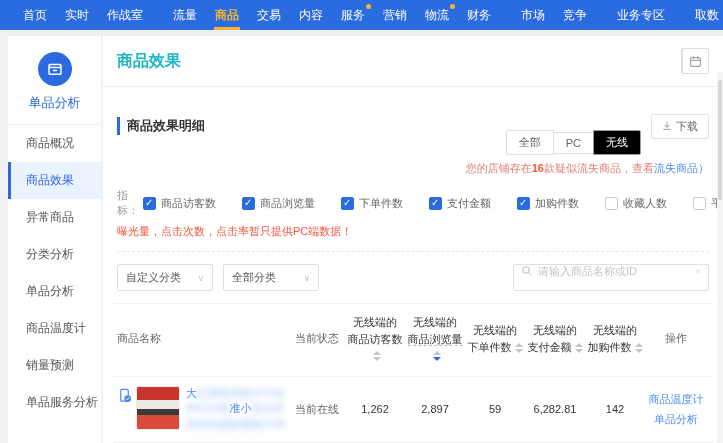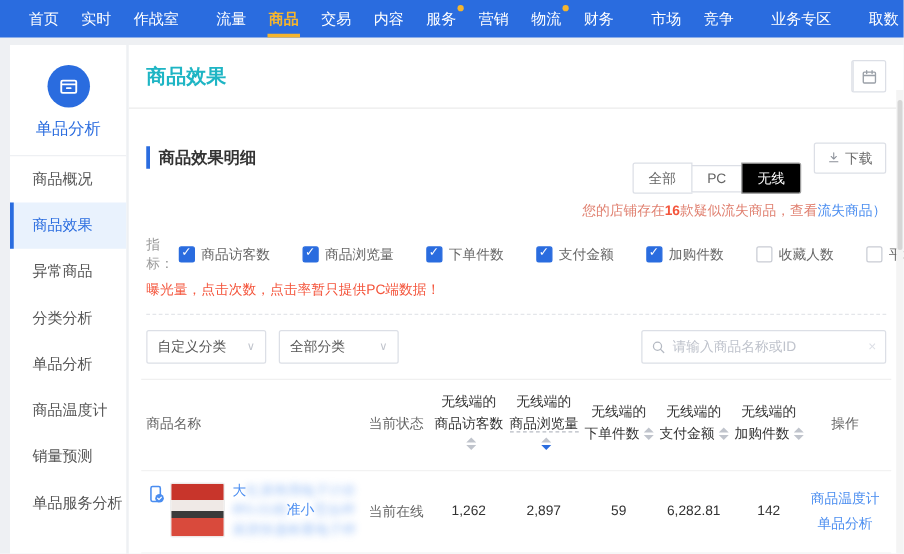--- a/index.html
+++ b/index.html
@@ -55,21 +55,21 @@
   .cb { width:13px; height:13px; border:1px solid #c9ccd4; border-radius:2px; background:#fff; margin-right:5px; position:relative; flex:none; }
   .cb.on { background:#2a6cdf; border-color:#2a6cdf; }
   .cb.on::after { content:"✓"; position:absolute; left:1px; top:-1px; color:#fff; font-size:10px; }
   .rednote { padding:6px 14px 0; font-size:11px; color:#f4553c; }
   .dash { border-top:1px dashed #e4e6ea; margin:12px 14px 0; }
 
   
   .filters { display:flex; align-items:center; padding:12px 14px; }
   .select { width:96px; height:27px; border:1px solid #dcdfe6; border-radius:2px; display:flex; align-items:center; justify-content:space-between; padding:0 8px; font-size:11px; color:#555; margin-right:10px; cursor:pointer; background:#fff; }
   .select .chev { color:#c0c4cc; font-size:9px; }
-  .search { margin-left:auto; width:196px; height:27px; border:1px solid #dcdfe6; border-radius:2px; display:flex; align-items:center; padding:0 7px; background:#fff; }
+  .search { margin-left:auto; width:196px; height:27px; border:1px solid #dcdfe6; border-radius:2px; display:flex; align-items:flex-start; padding:0 7px; background:#fff; }
   .search input { border:none; outline:none; flex:1; font-size:11px; color:#333; margin-left:5px; font-family:inherit; }
   .search input::placeholder { color:#bfc3cc; }
   .search .clear { color:#dcdfe6; font-size:11px; cursor:pointer; }
 
   
   .table { border-top:1px solid #f0f0f0; margin:0 10px; }
   .thead { display:flex; align-items:center; padding:10px 0 12px; font-size:11px; color:#666; }
   .c { flex:none; text-align:center; }
   .c.name { width:176px; text-align:left; padding-left:4px; }
   .c.st { width:56px; }

